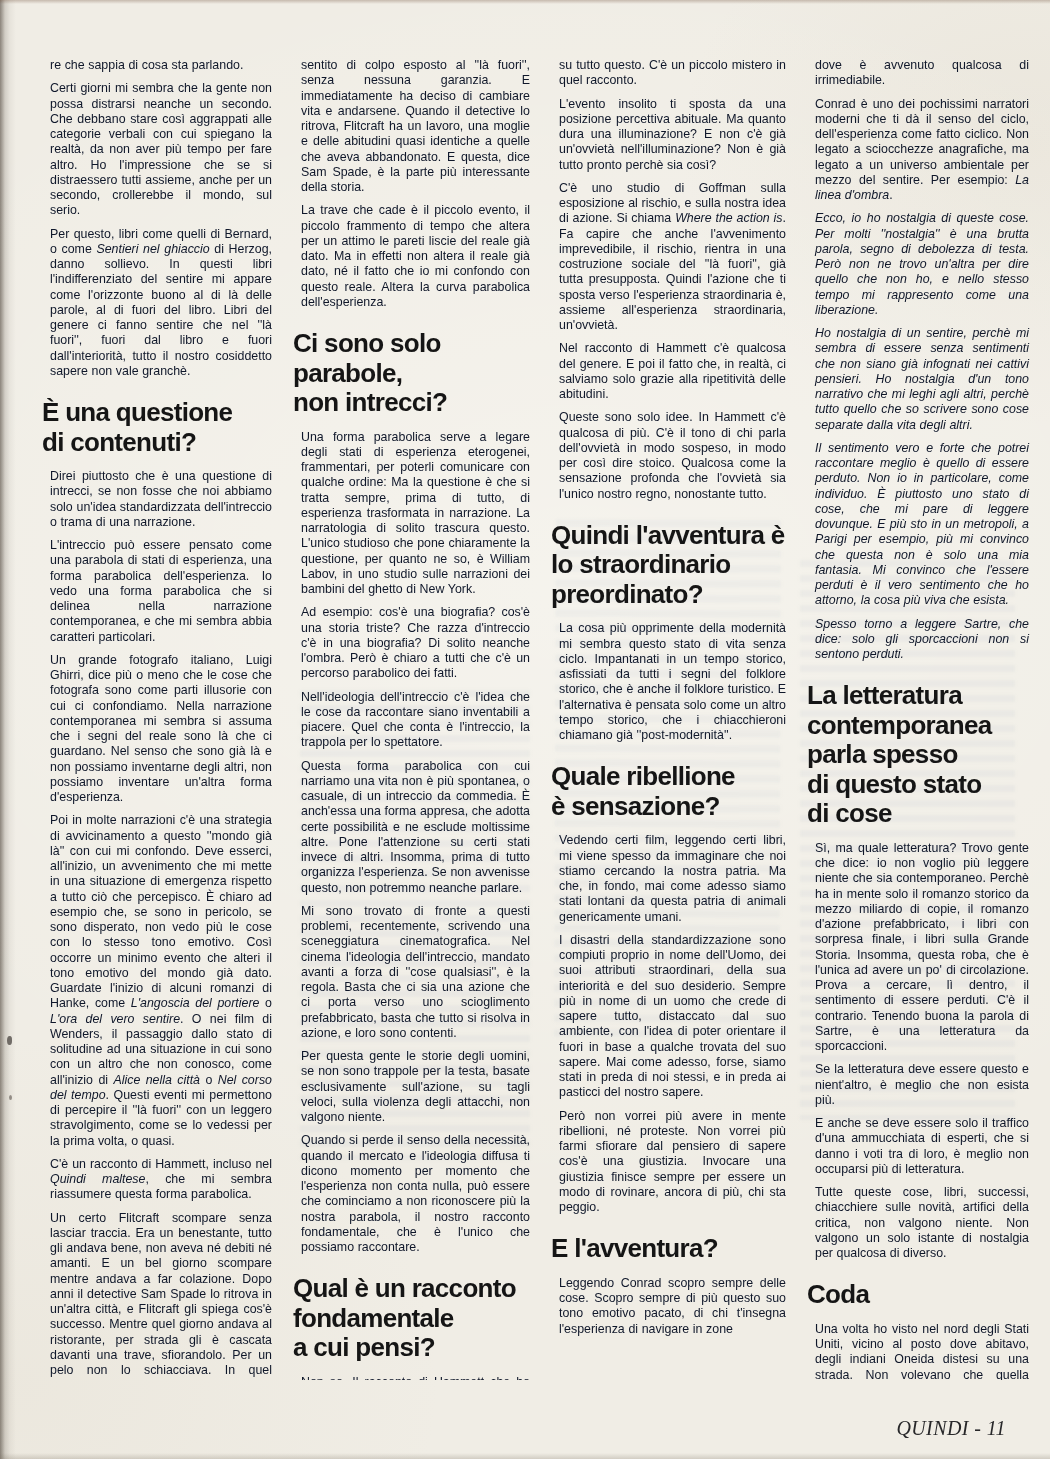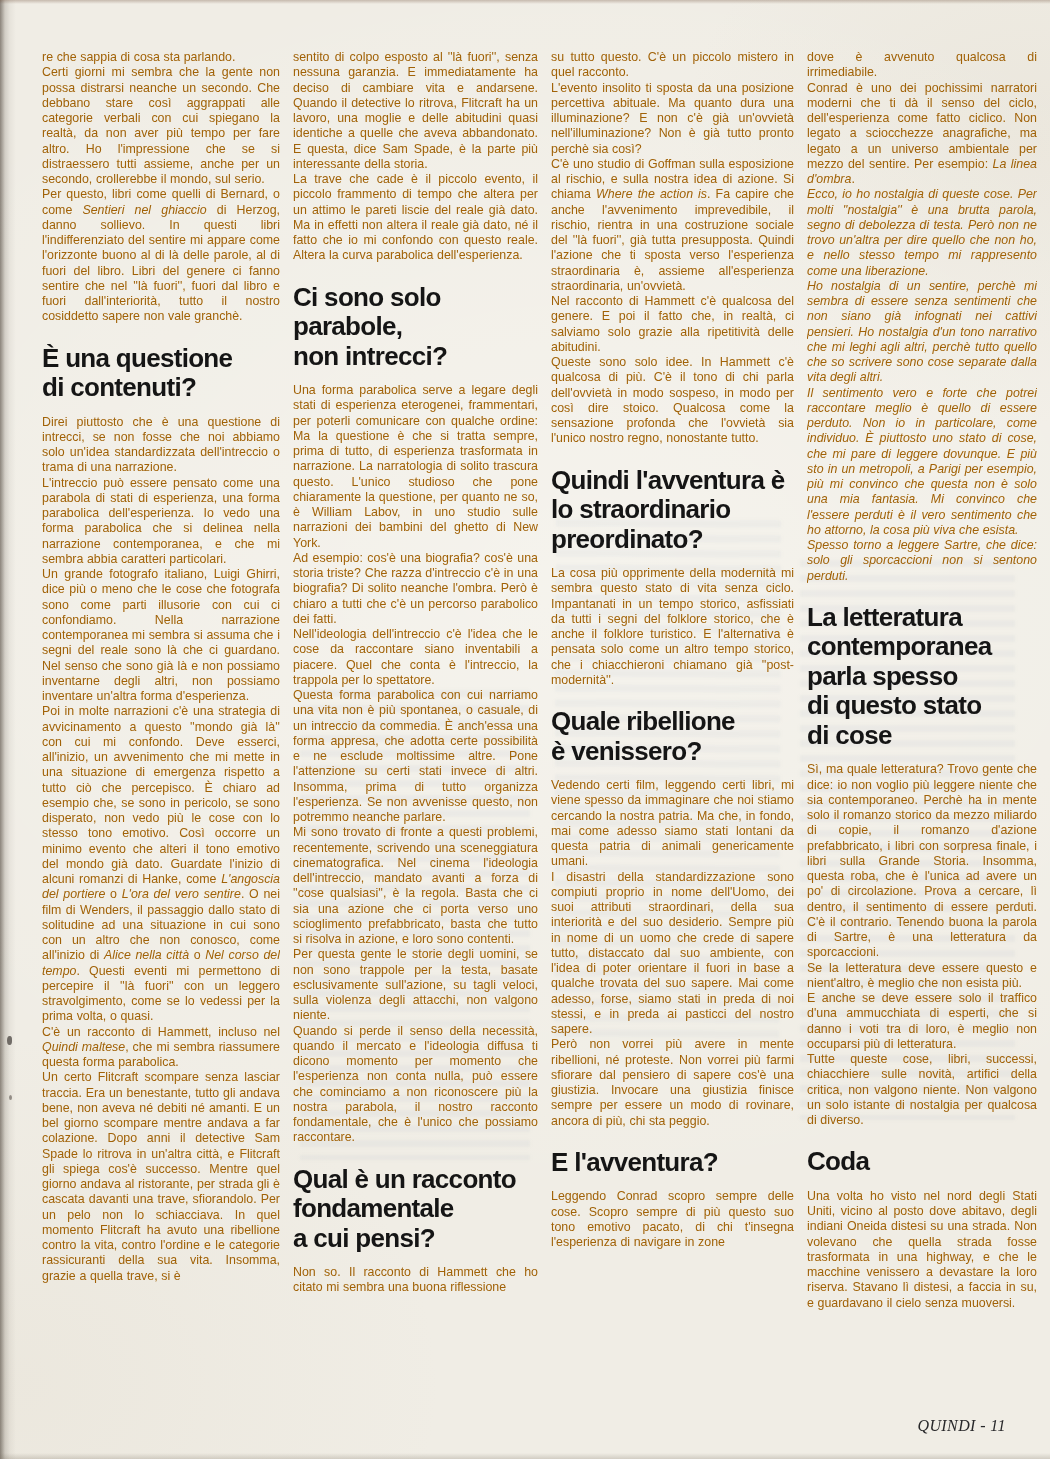--- a/index.html
+++ b/index.html
@@ -51,34 +51,34 @@
   .columns{
     position:absolute;left:42px;top:50px;display:flex;gap:13px;
   }
   .col{overflow:hidden;height:1330px;}
   .col.c1{width:238px;}
   .col.c2{width:245px;}
   .col.c3{width:243px;}
   .col.c4{width:230px;}
 
   .col p{
-    margin:0;font-size:12.4px;line-height:15.25px;
-    text-align:justify;color:#a16207;
+    margin:8px;font-size:12.4px;line-height:15.25px;
+    text-align:justify;color:#0f172a;
     word-spacing:.2px;
   }
   .col p i{font-style:italic;}
   .col h2{
     font-size:26px;line-height:29.5px;font-weight:700;
     letter-spacing:-.7px;color:#151515;
     margin:19px 0 12px;white-space:pre-line;
   }
   .footer{
     position:absolute;right:44px;top:1417px;
     font-family:"Liberation Serif",serif;font-style:italic;
-    font-size:16px;color:#28282a;letter-spacing:.4px;
+    font-size:20px;color:#28282a;letter-spacing:.4px;
   }
 </style>
 </head>
 <body>
 
 <div class="paper-tint"></div>
 <div class="ghost g1"></div>
 <div class="ghost g2"></div>
 <div class="ghost g3"></div>
 
@@ -118,21 +118,21 @@
       <p>su tutto questo. C'è un piccolo mistero in quel racconto.</p>
       <p>L'evento insolito ti sposta da una posizione percettiva abituale. Ma quanto dura una illuminazione? E non c'è già un'ovvietà nell'illuminazione? Non è già tutto pronto perchè sia così?</p>
       <p>C'è uno studio di Goffman sulla esposizione al rischio, e sulla nostra idea di azione. Si chiama <i>Where the action is</i>. Fa capire che anche l'avvenimento imprevedibile, il rischio, rientra in una costruzione sociale del ''là fuori'', già tutta presupposta. Quindi l'azione che ti sposta verso l'esperienza straordinaria è, assieme all'esperienza straordinaria, un'ovvietà.</p>
       <p>Nel racconto di Hammett c'è qualcosa del genere. E poi il fatto che, in realtà, ci salviamo solo grazie alla ripetitività delle abitudini.</p>
       <p>Queste sono solo idee. In Hammett c'è qualcosa di più. C'è il tono di chi parla dell'ovvietà in modo sospeso, in modo per così dire stoico. Qualcosa come la sensazione profonda che l'ovvietà sia l'unico nostro regno, nonostante tutto.</p>
       <h2>Quindi l'avventura è
 lo straordinario
 preordinato?</h2>
       <p>La cosa più opprimente della modernità mi sembra questo stato di vita senza ciclo. Impantanati in un tempo storico, asfissiati da tutti i segni del folklore storico, che è anche il folklore turistico. E l'alternativa è pensata solo come un altro tempo storico, che i chiacchieroni chiamano già ''post-modernità''.</p>
       <h2>Quale ribellione
-è venissero?</h2>
+è sensazione?</h2>
       <p>Vedendo certi film, leggendo certi libri, mi viene spesso da immaginare che noi stiamo cercando la nostra patria. Ma che, in fondo, mai come adesso siamo stati lontani da questa patria di animali genericamente umani.</p>
       <p>I disastri della standardizzazione sono compiuti proprio in nome dell'Uomo, dei suoi attributi straordinari, della sua interiorità e del suo desiderio. Sempre più in nome di un uomo che crede di sapere tutto, distaccato dal suo ambiente, con l'idea di poter orientare il fuori in base a qualche trovata del suo sapere. Mai come adesso, forse, siamo stati in preda di noi stessi, e in preda ai pasticci del nostro sapere.</p>
       <p>Però non vorrei più avere in mente ribellioni, né proteste. Non vorrei più farmi sfiorare dal pensiero di sapere cos'è una giustizia. Invocare una giustizia finisce sempre per essere un modo di rovinare, ancora di più, chi sta peggio.</p>
       <h2>E l'avventura?</h2>
       <p>Leggendo Conrad scopro sempre delle cose. Scopro sempre di più questo suo tono emotivo pacato, di chi t'insegna l'esperienza di navigare in zone</p>
     </div>
   <div class="col c4">
       <p>dove è avvenuto qualcosa di irrimediabile.</p>
       <p>Conrad è uno dei pochissimi narratori moderni che ti dà il senso del ciclo, dell'esperienza come fatto ciclico. Non legato a sciocchezze anagrafiche, ma legato a un universo ambientale per mezzo del sentire. Per esempio: <i>La linea d'ombra</i>.</p>
       <p><i>Ecco, io ho nostalgia di queste cose. Per molti ''nostalgia'' è una brutta parola, segno di debolezza di testa. Però non ne trovo un'altra per dire quello che non ho, e nello stesso tempo mi rappresento come una liberazione.</i></p>

